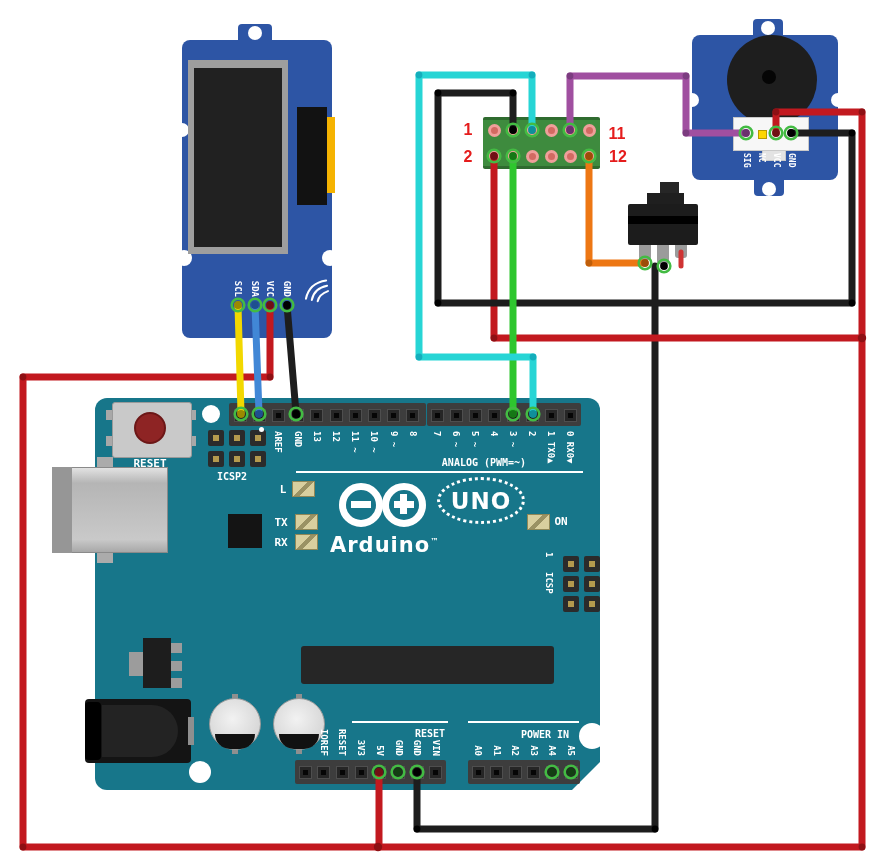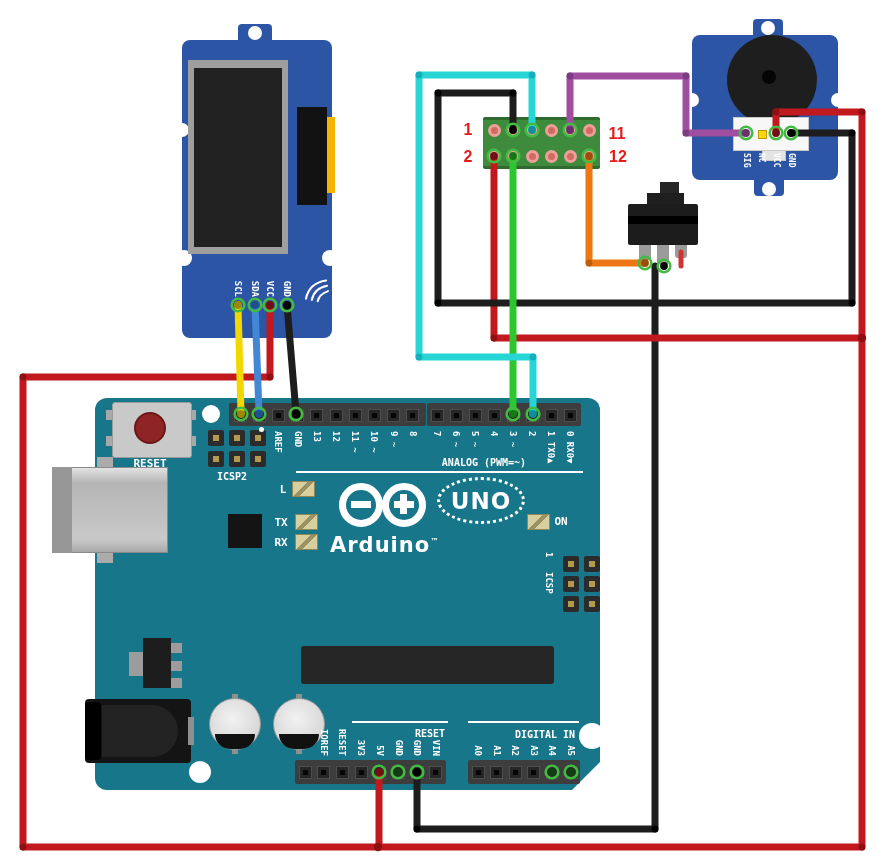--- a/index.html
+++ b/index.html
@@ -165,21 +165,21 @@
     <div class="cap-label" style="left:281px;top:542px;font-size:11px">RX</div>
     <div class="led" style="left:295px;top:534px"></div>
     <div class="led" style="left:527px;top:514px"></div>
     <div class="cap-label" style="left:561px;top:521px;font-size:11px">ON</div>
 
     <div class="cap-label" style="left:484px;top:462px">ANALOG (PWM=~)</div>
     <div class="wline" style="left:296px;top:471px;width:287px"></div>
     <div class="wline" style="left:352px;top:721px;width:96px"></div>
     <div class="cap-label" style="left:430px;top:733px">RESET</div>
     <div class="wline" style="left:468px;top:721px;width:111px"></div>
-    <div class="cap-label" style="left:545px;top:734px">DIGITAL IN</div>
+    <div class="cap-label" style="left:545px;top:734px">POWER IN</div>
 
     <div class="strip" style="left:229px;top:403px;width:197px"></div>
     <div class="strip" style="left:427px;top:403px;width:154px"></div>
     <div class="strip" style="left:295px;top:760px;width:151px;height:24px"></div>
     <div class="strip" style="left:468px;top:760px;width:112px;height:24px"></div>
     <div class="hole" style="left:259px;top:427px;width:5px;height:5px"></div>
 
     <div id="icsp">
         <div class="gpin" style="left: 563px; top: 556px;">
           <i></i>

